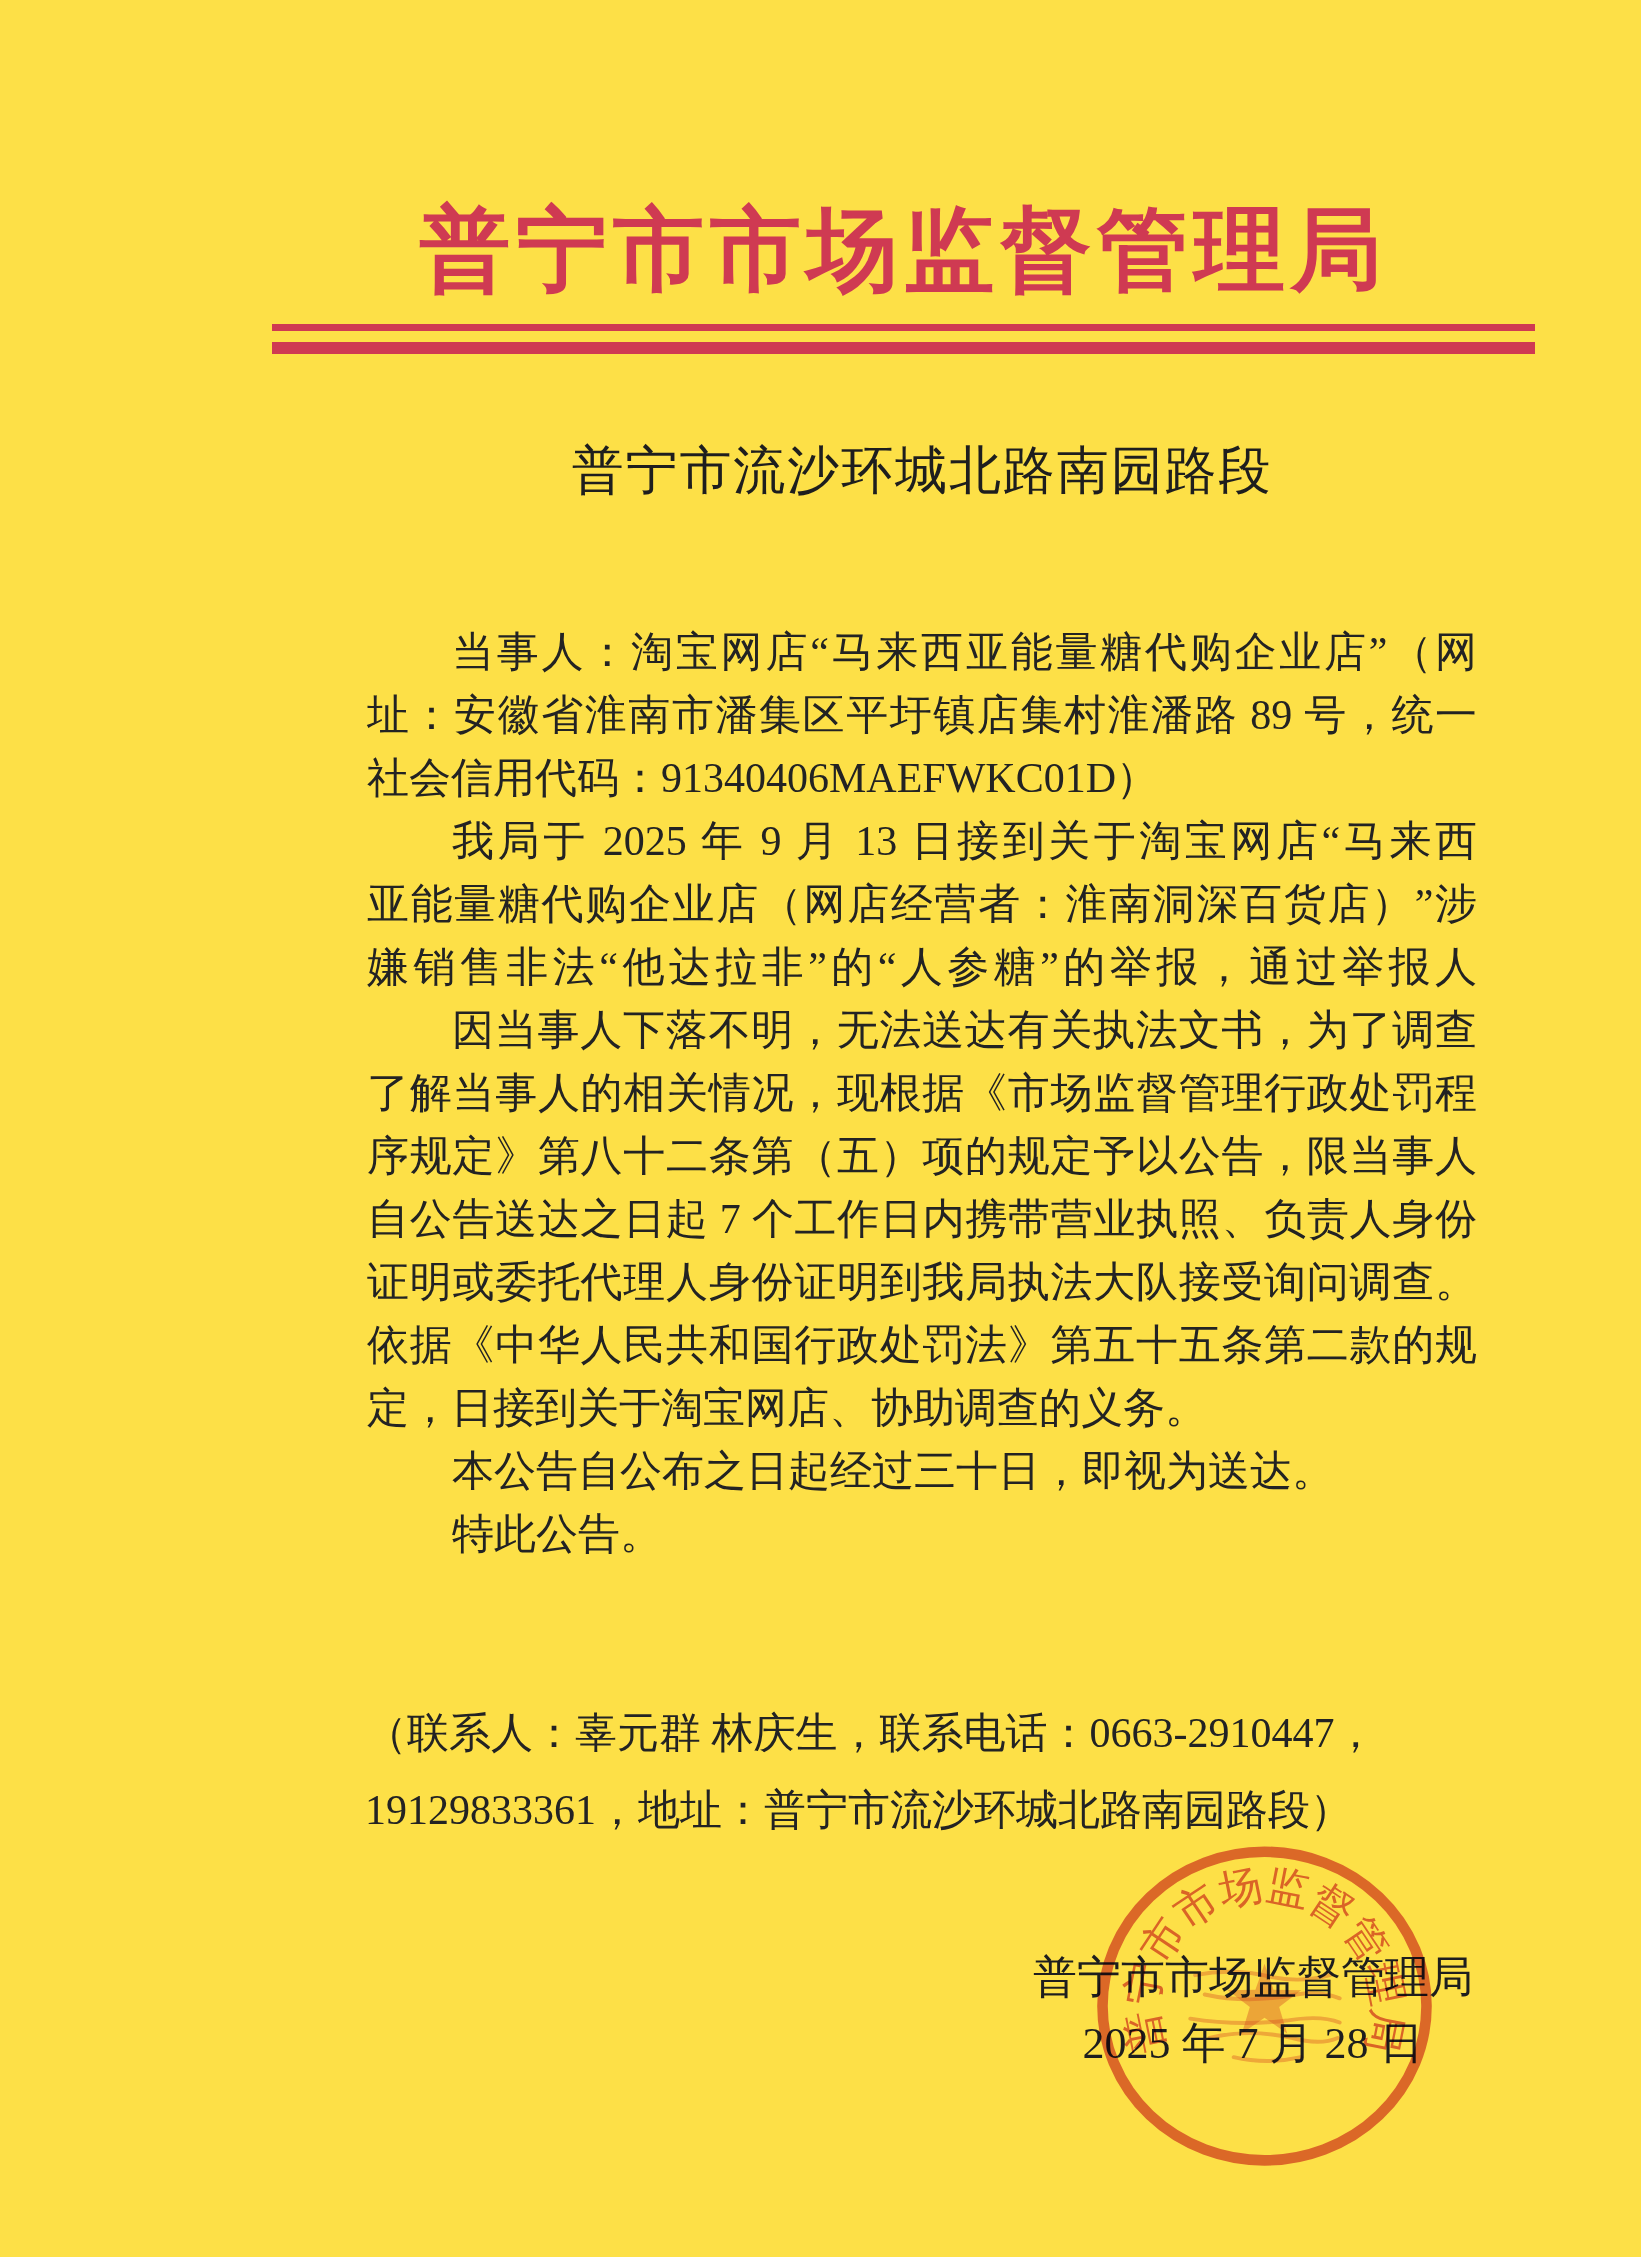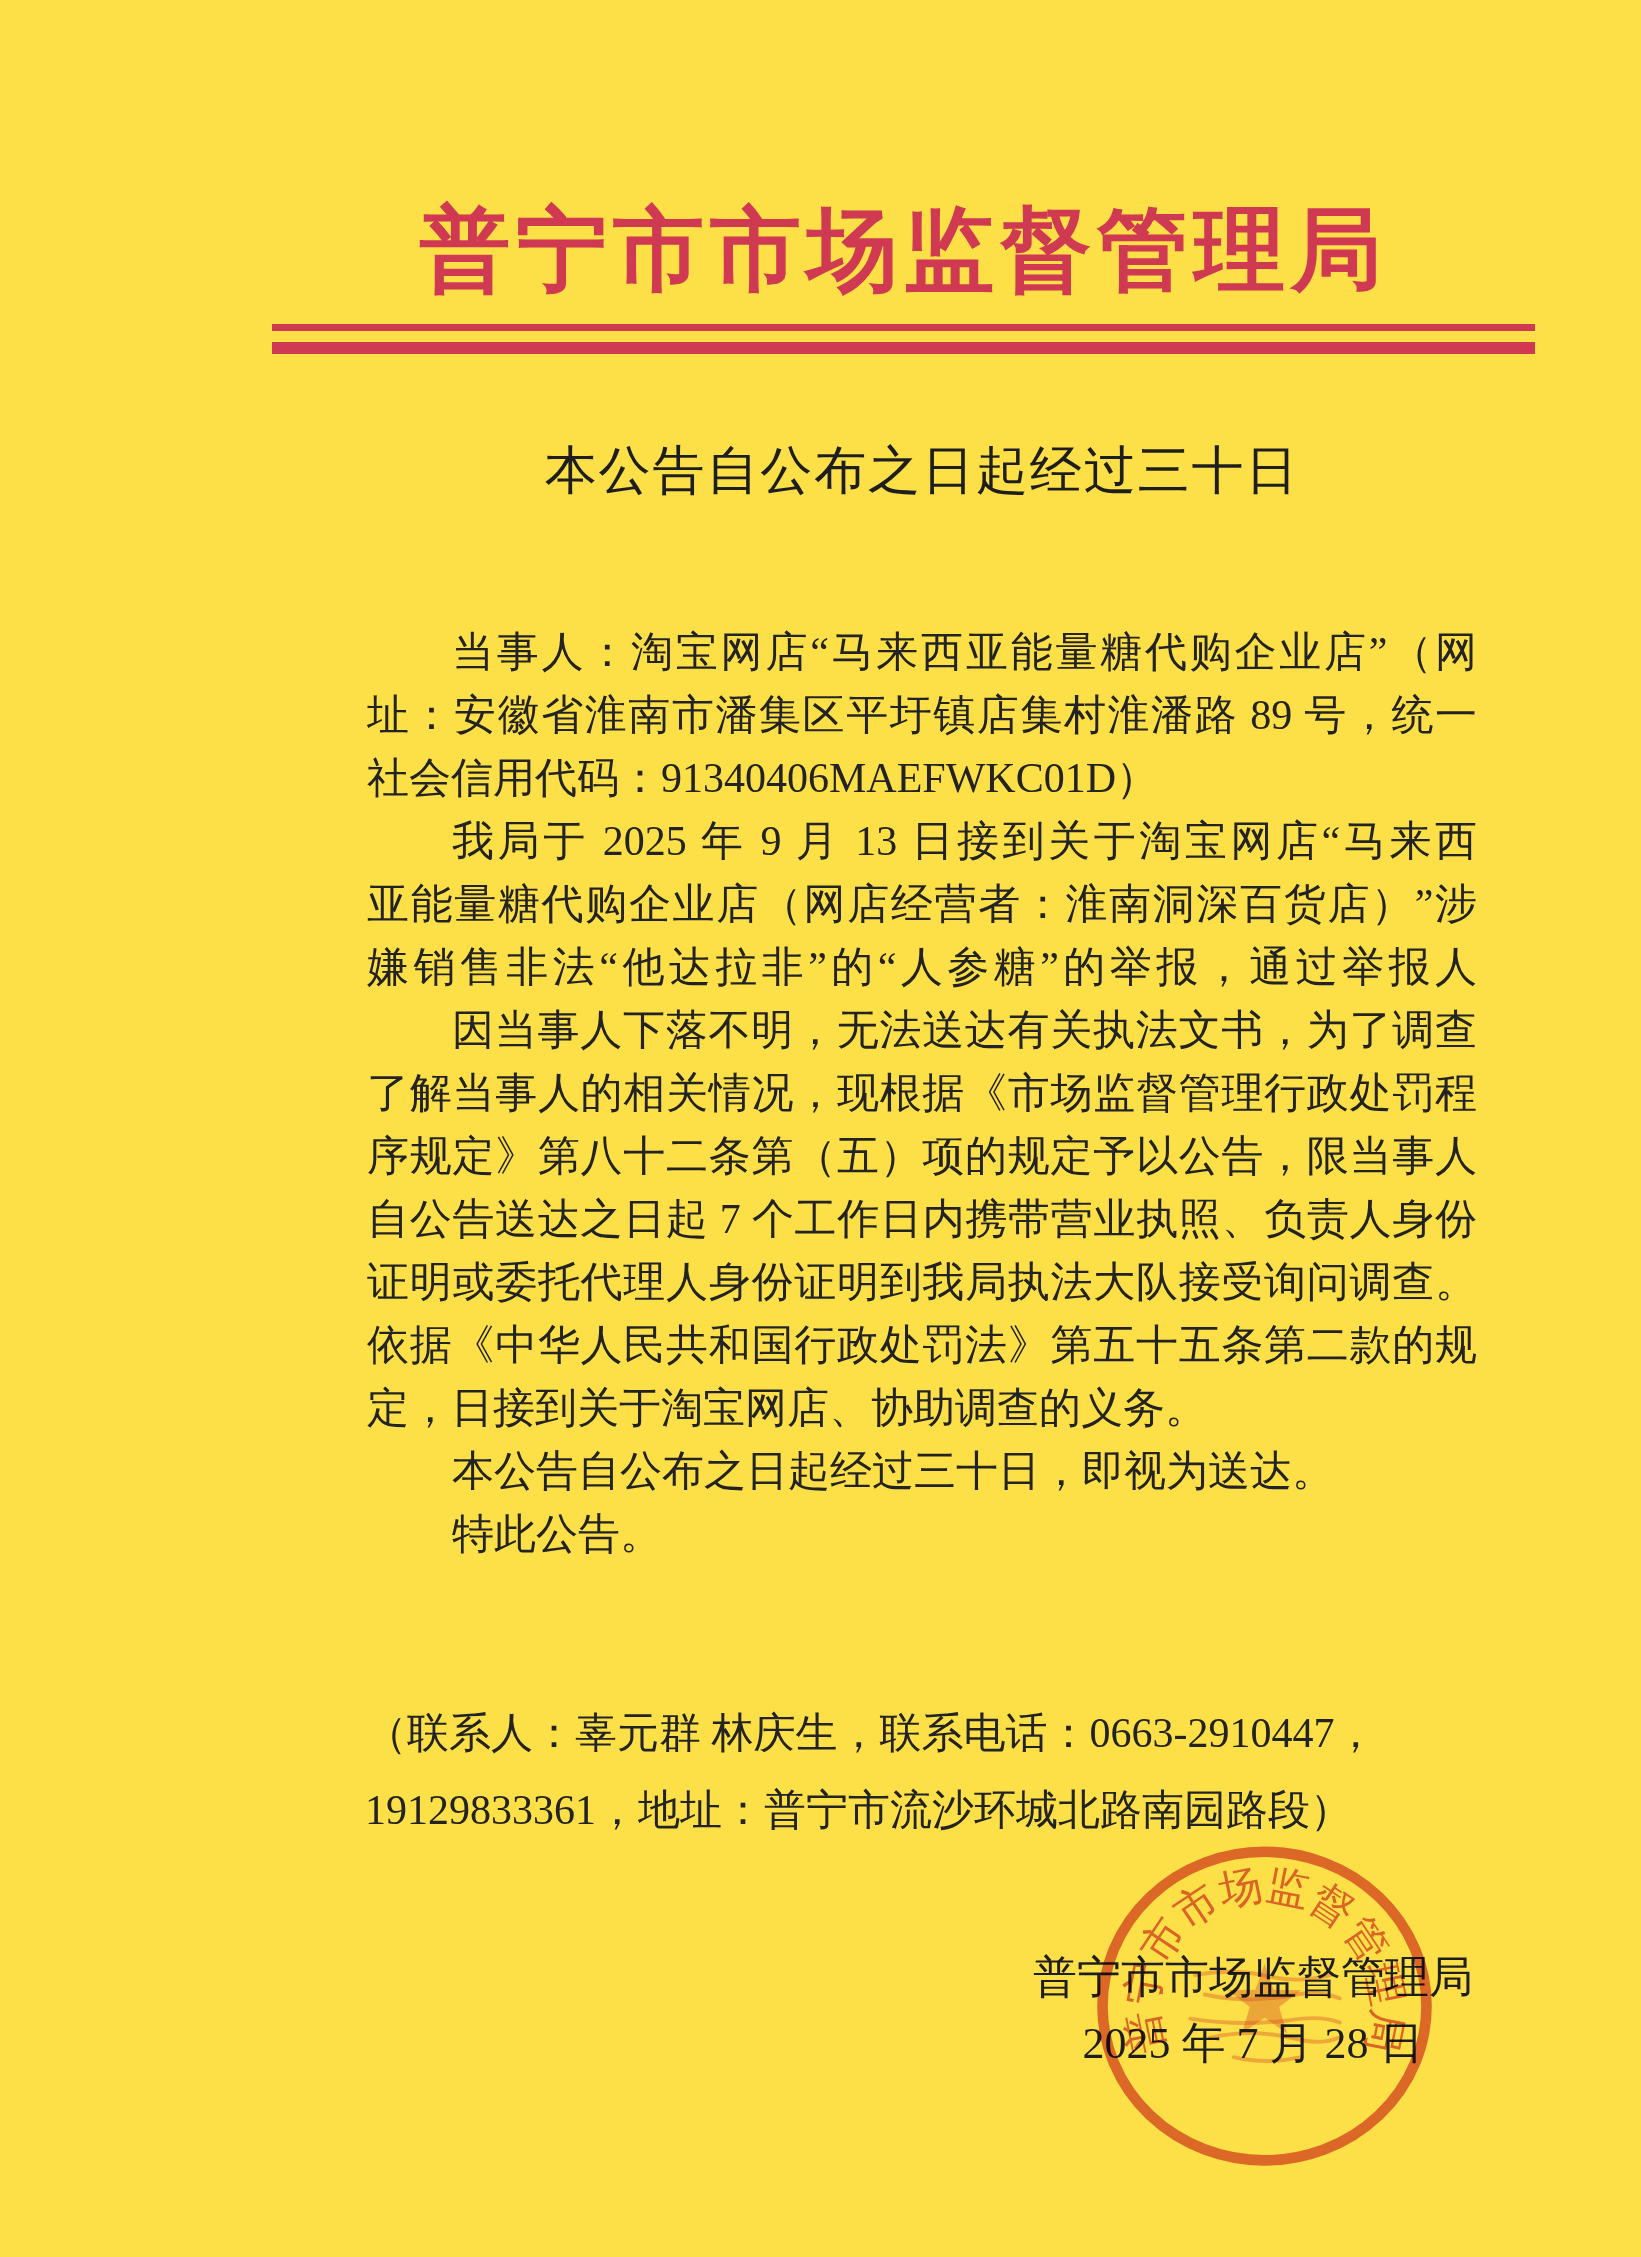--- a/index.html
+++ b/index.html
@@ -61,21 +61,21 @@
 </style>
 </head>
 <body>
 
 <div class="page">
 
   <div class="agency-header">普宁市市场监督管理局</div>
   <div class="rule rule-thin"></div>
   <div class="rule rule-thick"></div>
 
-  <div class="doc-title">本公告自公布之日起经过三十日</div>
+  <div class="doc-title">普宁市流沙环城北路南园路段</div>
 
   <div class="body-lines">
       <div class="bline fill ind">当事人：淘宝网店“马来西亚能量糖代购企业店”（网</div>
       <div class="bline fill">址：安徽省淮南市潘集区平圩镇店集村淮潘路 89 号，统一</div>
       <div class="bline">社会信用代码：91340406MAEFWKC01D）</div>
       <div class="bline fill ind">我局于 2025 年 9 月 13 日接到关于淘宝网店“马来西</div>
       <div class="bline fill">亚能量糖代购企业店（网店经营者：淮南洞深百货店）”涉</div>
       <div class="bline fill">嫌销售非法“他达拉非”的“人参糖”的举报，通过举报人</div>
       <div class="bline fill ind">因当事人下落不明，无法送达有关执法文书，为了调查</div>
       <div class="bline fill">了解当事人的相关情况，现根据《市场监督管理行政处罚程</div>

